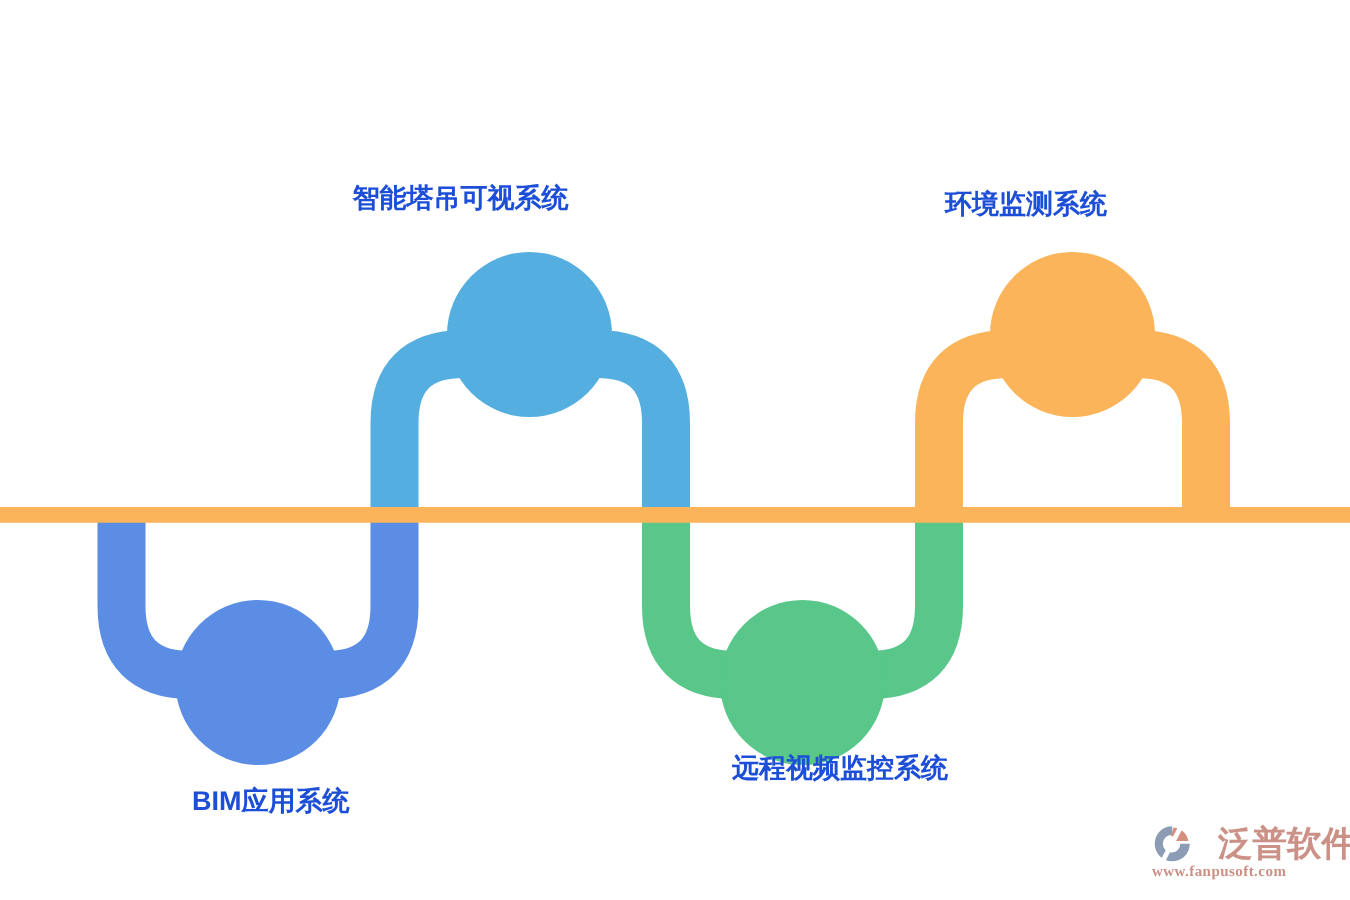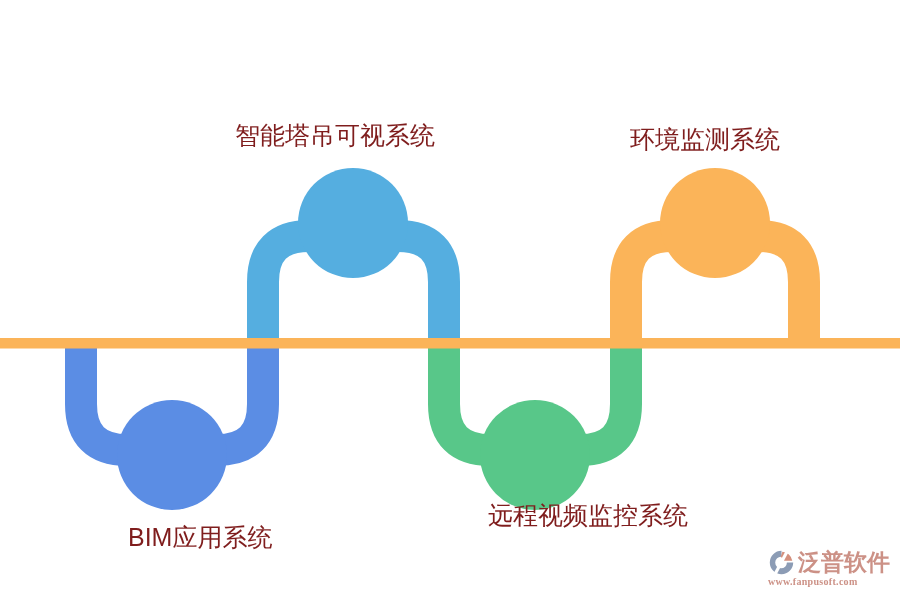--- a/index.html
+++ b/index.html
@@ -18,42 +18,42 @@
   .wave-svg {
     position: absolute;
     left: 0;
     top: 0;
     width: 900px;
     height: 600px;
     display: block;
   }
   .node-label {
     position: absolute;
-    font-size: 25px;
-    font-weight: 400;
-    color: #7f1d1d;
+    font-size: 18px;
+    font-weight: 700;
+    color: #1d4ed8;
     line-height: 1.0;
     white-space: nowrap;
     letter-spacing: 0px;
   }
   .label-tower-crane { left: 235px; top: 123px; }
   .label-environment { left: 630px; top: 127px; }
   .label-bim         { left: 128px; top: 525px; }
   .label-remote      { left: 488px; top: 503px; }
 
   .watermark {
     position: absolute;
     left: 768px;
     top: 549px;
     width: 126px;
   }
   .watermark-row {
     display: flex;
     align-items: center;
-    gap: 3px;
+    gap: 17px;
   }
   .watermark-mark {
     width: 27px;
     height: 27px;
     flex: 0 0 auto;
   }
   .watermark-brand {
     font-size: 23px;
     font-weight: 700;
     color: rgba(201, 139, 128, 0.95);

